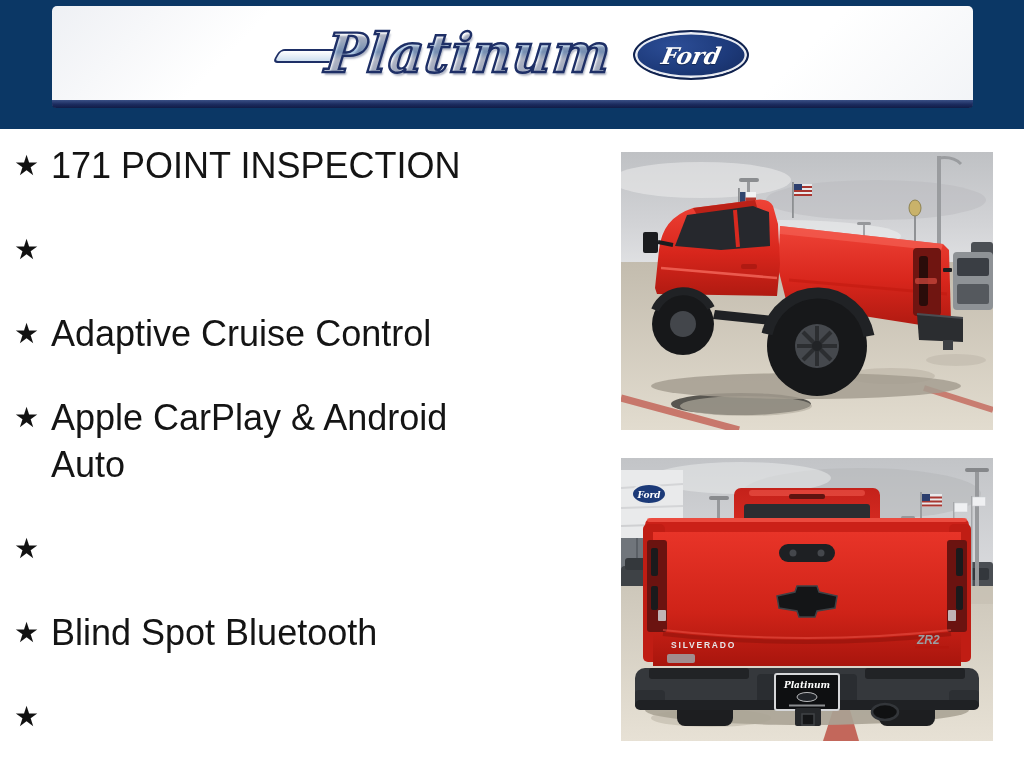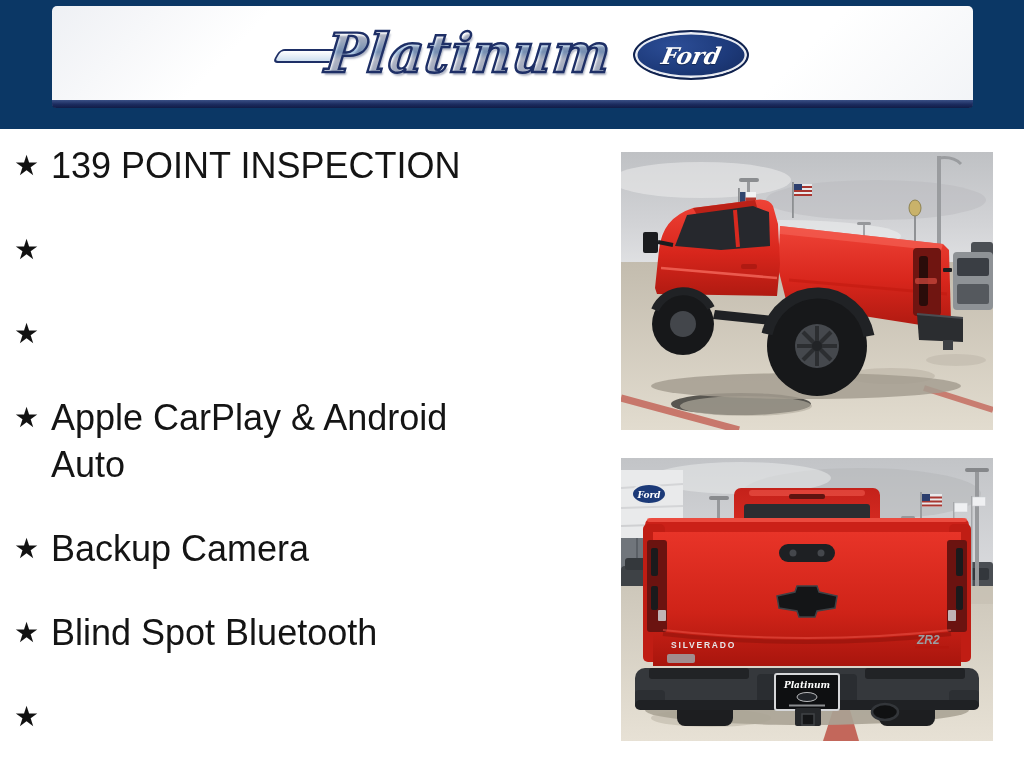--- a/index.html
+++ b/index.html
@@ -94,35 +94,35 @@
         <span>Ford</span>
       </div>
     </div>
     <div class="banner-bar"></div>
   </div>
 </div>
 
 <ul class="features">
   <li>
     <span class="bullet">★</span>
-    <span class="label">139 POINT INSPECTION</span>
-  </li>
-  <li>
-    <span class="bullet">★</span>
-  </li>
-  <li>
-    <span class="bullet">★</span>
+    <span class="label">171 POINT INSPECTION</span>
+  </li>
+  <li>
+    <span class="bullet">★</span>
+  </li>
+  <li>
+    <span class="bullet">★</span>
+    <span class="label">Adaptive Cruise Control</span>
   </li>
   <li>
     <span class="bullet">★</span>
     <span class="label">Apple CarPlay &amp; Android Auto</span>
   </li>
   <li>
     <span class="bullet">★</span>
-    <span class="label">Backup Camera</span>
   </li>
   <li>
     <span class="bullet">★</span>
     <span class="label">Blind Spot Bluetooth</span>
   </li>
   <li>
     <span class="bullet">★</span>
   </li>
 </ul>
 

